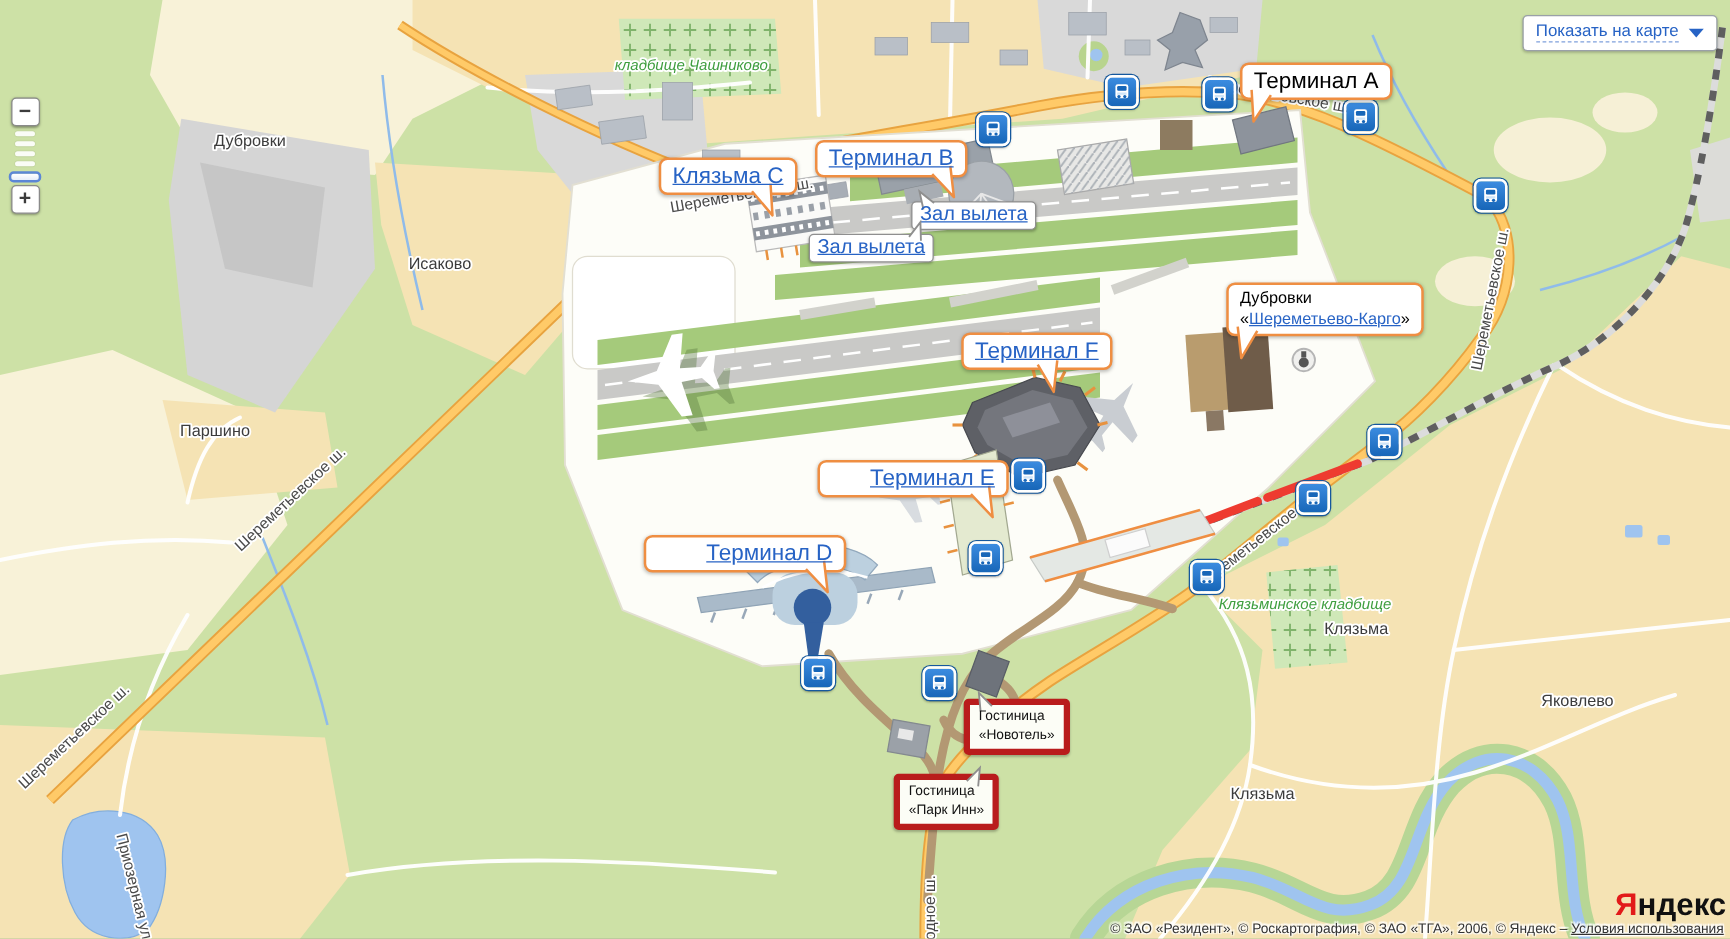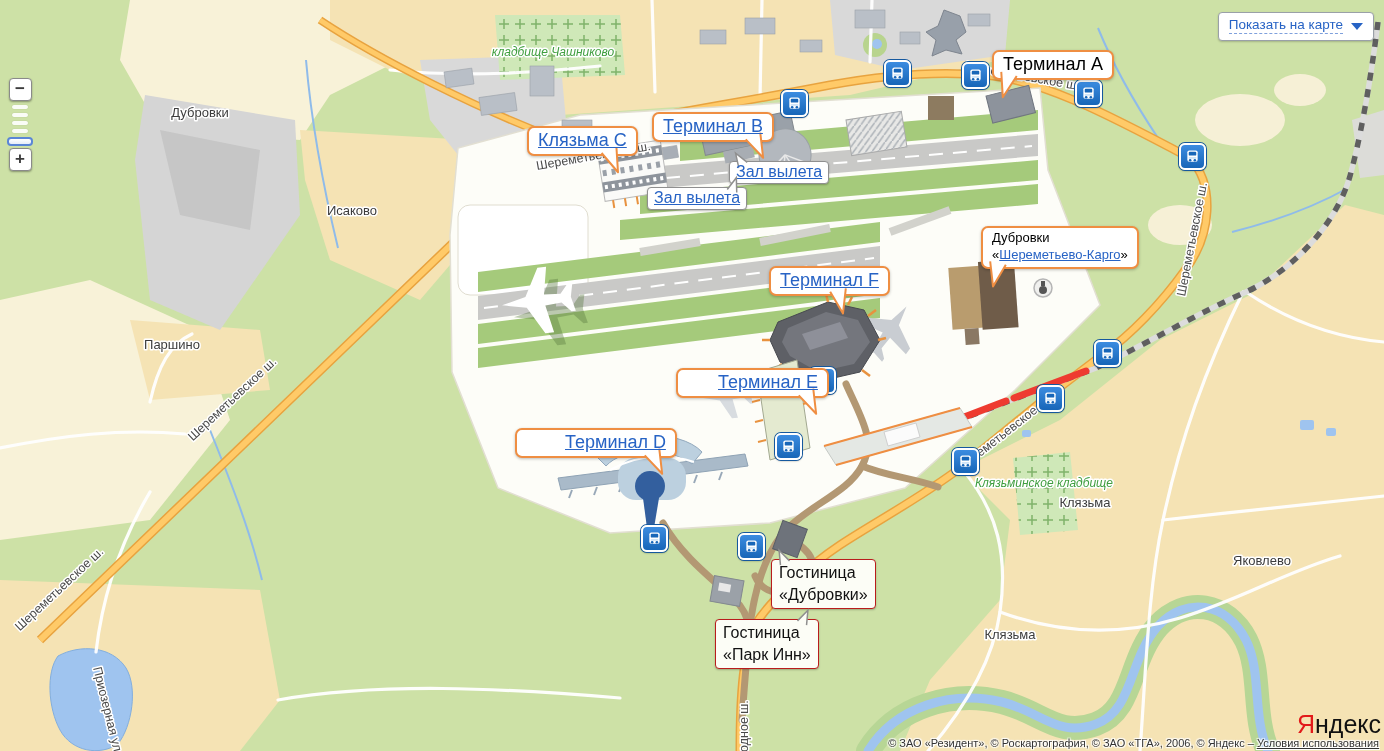--- a/index.html
+++ b/index.html
@@ -14,22 +14,22 @@
 
   
   .co{position:absolute;background:#fff;border:2px solid #ef8e42;border-radius:7px;
       padding:2px 9px 3px;font-size:18px;color:#000;white-space:nowrap;z-index:30;
       box-shadow:0 1px 3px rgba(0,0,0,.25);}
   .co.two{font-size:13px;line-height:1.3;}
   .lnk{color:#2763c5;text-decoration:underline;cursor:pointer;margin-top:40px;}
   .glab{position:absolute;background:#fff;border:1px solid #8f8f8f;border-radius:4px;
         padding:1px 6px 2px;font-size:16px;white-space:nowrap;z-index:25;
         box-shadow:0 1px 2px rgba(0,0,0,.25);}
-  .hlab{position:absolute;background:#fcfdf6;border:1px solid #b91c1c;border-radius:4px;
-        padding:2px 7px 3px;font-size:16px;line-height:1.35;white-space:nowrap;z-index:25;
+  .hlab{position:absolute;background:#fcfdf6;border:5px solid #b91c1c;border-radius:4px;
+        padding:2px 7px 3px;font-size:11px;line-height:1.35;white-space:nowrap;z-index:25;
         box-shadow:0 1px 2px rgba(0,0,0,.25);color:#111;}
   .tail{position:absolute;overflow:visible;z-index:-1;}
 
   
   .bus{position:absolute;width:23px;height:23px;border-radius:6px;z-index:10;
        background:linear-gradient(#3c8ce0,#1766b8);border:2px solid #fff;
        box-shadow:0 0 0 1px #15589e,0 1px 2px rgba(0,0,0,.4);
        display:flex;align-items:center;justify-content:center;cursor:pointer;}
 
   
@@ -44,21 +44,21 @@
 
   
   .showmap{position:absolute;top:12px;right:10px;z-index:40;background:#fff;border:1px solid #9aa0a8;
            border-radius:4px;padding:5px 10px 6px;display:flex;align-items:center;gap:8px;cursor:pointer;
            box-shadow:0 1px 2px rgba(0,0,0,.2);}
   .smlink{color:#2763c5;font-size:13.5px;border-bottom:1px dashed #7fa0dc;line-height:1.1;}
   .caret{width:0;height:0;border-left:6px solid transparent;border-right:6px solid transparent;
          border-top:7px solid #2763c5;margin-top:2px;}
 
   
-  .logo{position:absolute;right:3px;bottom:14px;z-index:40;font-weight:normal;font-size:25px;
+  .logo{position:absolute;right:3px;bottom:14px;z-index:40;font-weight:bold;font-size:25px;
         letter-spacing:0px;line-height:1;}
   .logo .ya{color:#e21a1a;}
   .logo .rest{color:#111;}
   .copy{position:absolute;right:5px;bottom:2px;z-index:40;font-size:11px;color:#333;white-space:nowrap;
         text-shadow:0 0 2px #fff,1px 1px 1px #fff,-1px -1px 1px #fff,1px -1px 1px #fff,-1px 1px 1px #fff;}
   .copy .terms{color:#333;text-decoration:underline;cursor:pointer;}
 </style>
 </head>
 <body>
 
@@ -356,21 +356,21 @@
     <path d="M3 16 L8 2 L13 16" fill="#fff" stroke="#8f8f8f" stroke-width="1.5"></path>
       </svg>
   <span class="lnk">Зал вылета</span>
 </div>
 
 <div class="hlab" style="left:771px;top:559px;">
   <svg class="tail" width="16" height="16" viewBox="0 0 16 16" style="left:5px;bottom:100%;margin-bottom:-3px;transform:rotate(-25deg);transform-origin:50% 100%;">
     <path d="M3 16 L8 2 L13 16" fill="#fcfdf6" stroke="#8f8f8f" stroke-width="1.5"></path>
       </svg>
   <div>Гостиница</div>
-  <div>«Дубровки»</div>
+  <div>«Новотель»</div>
 </div>
 <div class="hlab" style="left:715px;top:619px;">
   <svg class="tail" width="16" height="16" viewBox="0 0 16 16" style="right:8px;bottom:100%;margin-bottom:-3px;transform:rotate(25deg);transform-origin:50% 100%;">
     <path d="M3 16 L8 2 L13 16" fill="#fcfdf6" stroke="#8f8f8f" stroke-width="1.5"></path>
       </svg>
   <div>Гостиница</div>
   <div>«Парк Инн»</div>
 </div>
 
 <div class="co" style="left:992px;top:50px;">
@@ -402,21 +402,21 @@
   <div><span>«</span><span class="lnk">Шереметьево-Карго</span><span>»</span></div>
 </div>
 
 <div class="co" style="left:769px;top:266px;">
   <svg class="tail" width="22" height="26" viewBox="0 0 22 26" style="left:56px;top:100%;margin-top:-4px;transform:rotate(-12deg);transform-origin:50% 0%;">
     <path d="M3 0 L11 24 L19 0" fill="#fff" stroke="#ef8e42" stroke-width="2" stroke-linejoin="round"></path>
       </svg>
   <span class="lnk">Терминал F</span>
 </div>
 
-<div class="co" style="left:676px;top:368px;padding-left:40px;">
+<div class="co" style="left:654px;top:368px;padding-left:40px;">
   <svg class="tail" width="22" height="26" viewBox="0 0 22 26" style="right:10px;top:100%;margin-top:-4px;transform:rotate(-25deg);transform-origin:50% 0%;">
     <path d="M3 0 L11 24 L19 0" fill="#fff" stroke="#ef8e42" stroke-width="2" stroke-linejoin="round"></path>
       </svg>
   <span class="lnk">Терминал E</span>
 </div>
 
 <div class="co" style="left:515px;top:428px;padding-left:48px;">
   <svg class="tail" width="22" height="26" viewBox="0 0 22 26" style="right:12px;top:100%;margin-top:-4px;transform:rotate(-25deg);transform-origin:50% 0%;">
     <path d="M3 0 L11 24 L19 0" fill="#fff" stroke="#ef8e42" stroke-width="2" stroke-linejoin="round"></path>
       </svg>

